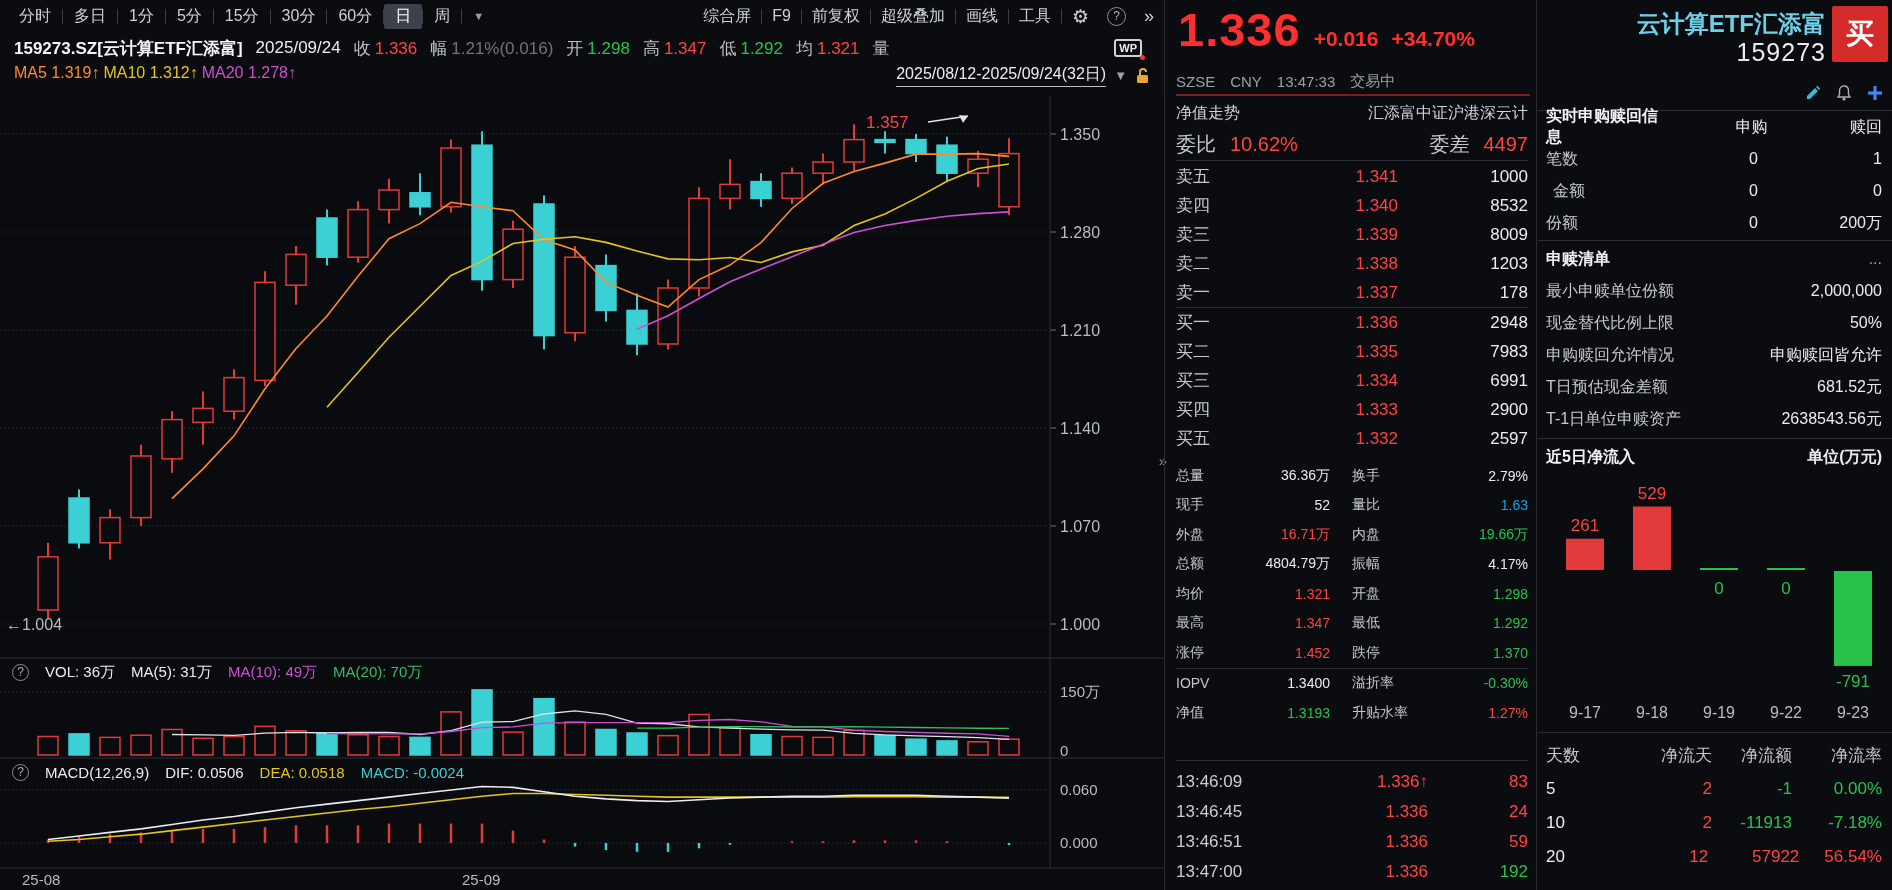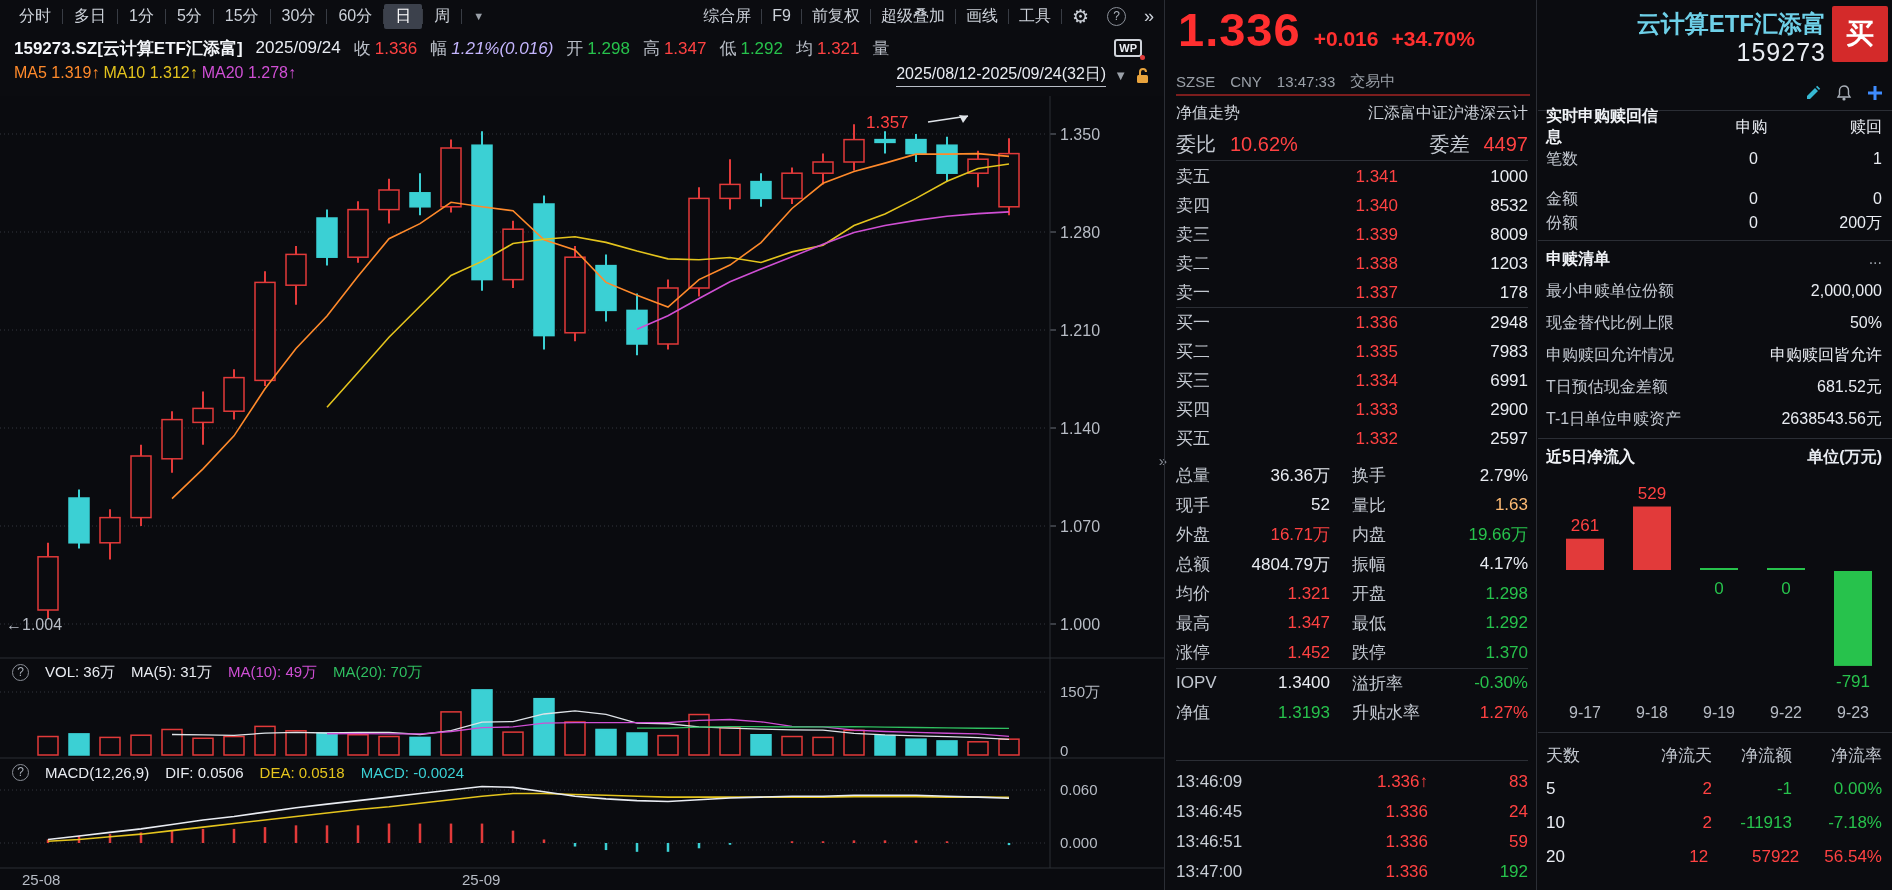--- a/index.html
+++ b/index.html
@@ -49,21 +49,21 @@
   #weibi-row{position:absolute;left:10px;right:8px;top:129px;height:31px;display:flex;align-items:center;
              font-size:20px;border-bottom:1px solid #2b2e35;}
   .grow{flex:1;}
   #book{position:absolute;left:10px;right:8px;top:162px;}
   .brow{display:flex;align-items:center;height:29px;font-size:17px;}
   .brow .bl{color:#c3c8d0;width:64px;}
   .brow .bp{flex:1;text-align:right;color:#ff4242;padding-right:34px;}
   .brow .bv{width:96px;text-align:right;color:#e9ecf2;}
   .hdiv{border-top:1px solid #2b2e35;}
   #stats{position:absolute;left:10px;right:8px;top:461px;}
-  .srow{display:flex;align-items:center;height:29.5px;font-size:17px;}
+  .srow{display:flex;align-items:center;height:29.5px;font-size:14px;}
   .srow .sl{color:#c3c8d0;width:64px;}
   .srow .sv1{flex:1;text-align:right;}
   .srow .sl2{color:#c3c8d0;width:86px;margin-left:22px;}
   .srow .sv2{flex:1;text-align:right;}
   #ticks{position:absolute;left:10px;right:8px;top:760px;border-top:1px solid #2b2e35;padding-top:6px;}
   .trow{display:flex;align-items:center;height:30px;font-size:17px;}
   .trow .tt{color:#c9ced6;width:100px;}
   .trow .tp{flex:1;text-align:right;color:#ff4242;padding-right:30px;}
   .trow .tv{width:70px;text-align:right;}
   
@@ -131,21 +131,21 @@
     </div>
   <div id="infobar">
       <span class="sym">159273.SZ[云计算ETF汇添富]</span>
       <span>2025/09/24</span>
       <span class="fld">
         <span class="l">收</span>
         <span style="color: rgb(255, 66, 66);">1.336</span>
       </span>
       <span class="fld">
         <span class="l">幅</span>
-        <span style="color: #c4b5fd; font-style: italic;">1.21%(0.016)</span>
+        <span style="color: #737373;">1.21%(0.016)</span>
       </span>
       <span class="fld">
         <span class="l">开</span>
         <span style="color: rgb(39, 194, 76);">1.298</span>
       </span>
       <span class="fld">
         <span class="l">高</span>
         <span style="color: rgb(255, 66, 66);">1.347</span>
       </span>
       <span class="fld">
@@ -450,21 +450,21 @@
         <div class="srow">
           <span class="sl">总量</span>
           <span class="sv1" style="color: rgb(233, 236, 242);">36.36万</span>
           <span class="sl2">换手</span>
           <span class="sv2" style="color: rgb(233, 236, 242);">2.79%</span>
         </div>
         <div class="srow">
           <span class="sl">现手</span>
           <span class="sv1" style="color: rgb(233, 236, 242);">52</span>
           <span class="sl2">量比</span>
-          <span class="sv2" style="color: #fdba74;">1.63</span>
+          <span class="sv2" style="color: #0ea5e9;">1.63</span>
         </div>
         <div class="srow">
           <span class="sl">外盘</span>
           <span class="sv1" style="color: rgb(255, 66, 66);">16.71万</span>
           <span class="sl2">内盘</span>
           <span class="sv2" style="color: rgb(39, 194, 76);">19.66万</span>
         </div>
         <div class="srow">
           <span class="sl">总额</span>
           <span class="sv1" style="color: rgb(233, 236, 242);">4804.79万</span>
@@ -550,21 +550,21 @@
       <span class="rp-bold">实时申购赎回信息</span>
       <span class="colA rp-lbl">申购</span>
       <span class="colB rp-lbl">赎回</span>
     </div>
     <div id="sub-rows">
         <div class="rp-row" style="top: 144px;">
           <span class="rp-lbl">笔数</span>
           <span class="colA">0</span>
           <span class="colB">1</span>
         </div>
-        <div class="rp-row" style="top: 184px;">
+        <div class="rp-row" style="top: 176px; margin-left: 7px;">
           <span class="rp-lbl">金额</span>
           <span class="colA">0</span>
           <span class="colB">0</span>
         </div>
         <div class="rp-row" style="top: 208px;">
           <span class="rp-lbl">份额</span>
           <span class="colA">0</span>
           <span class="colB">200万</span>
         </div>
       </div>

